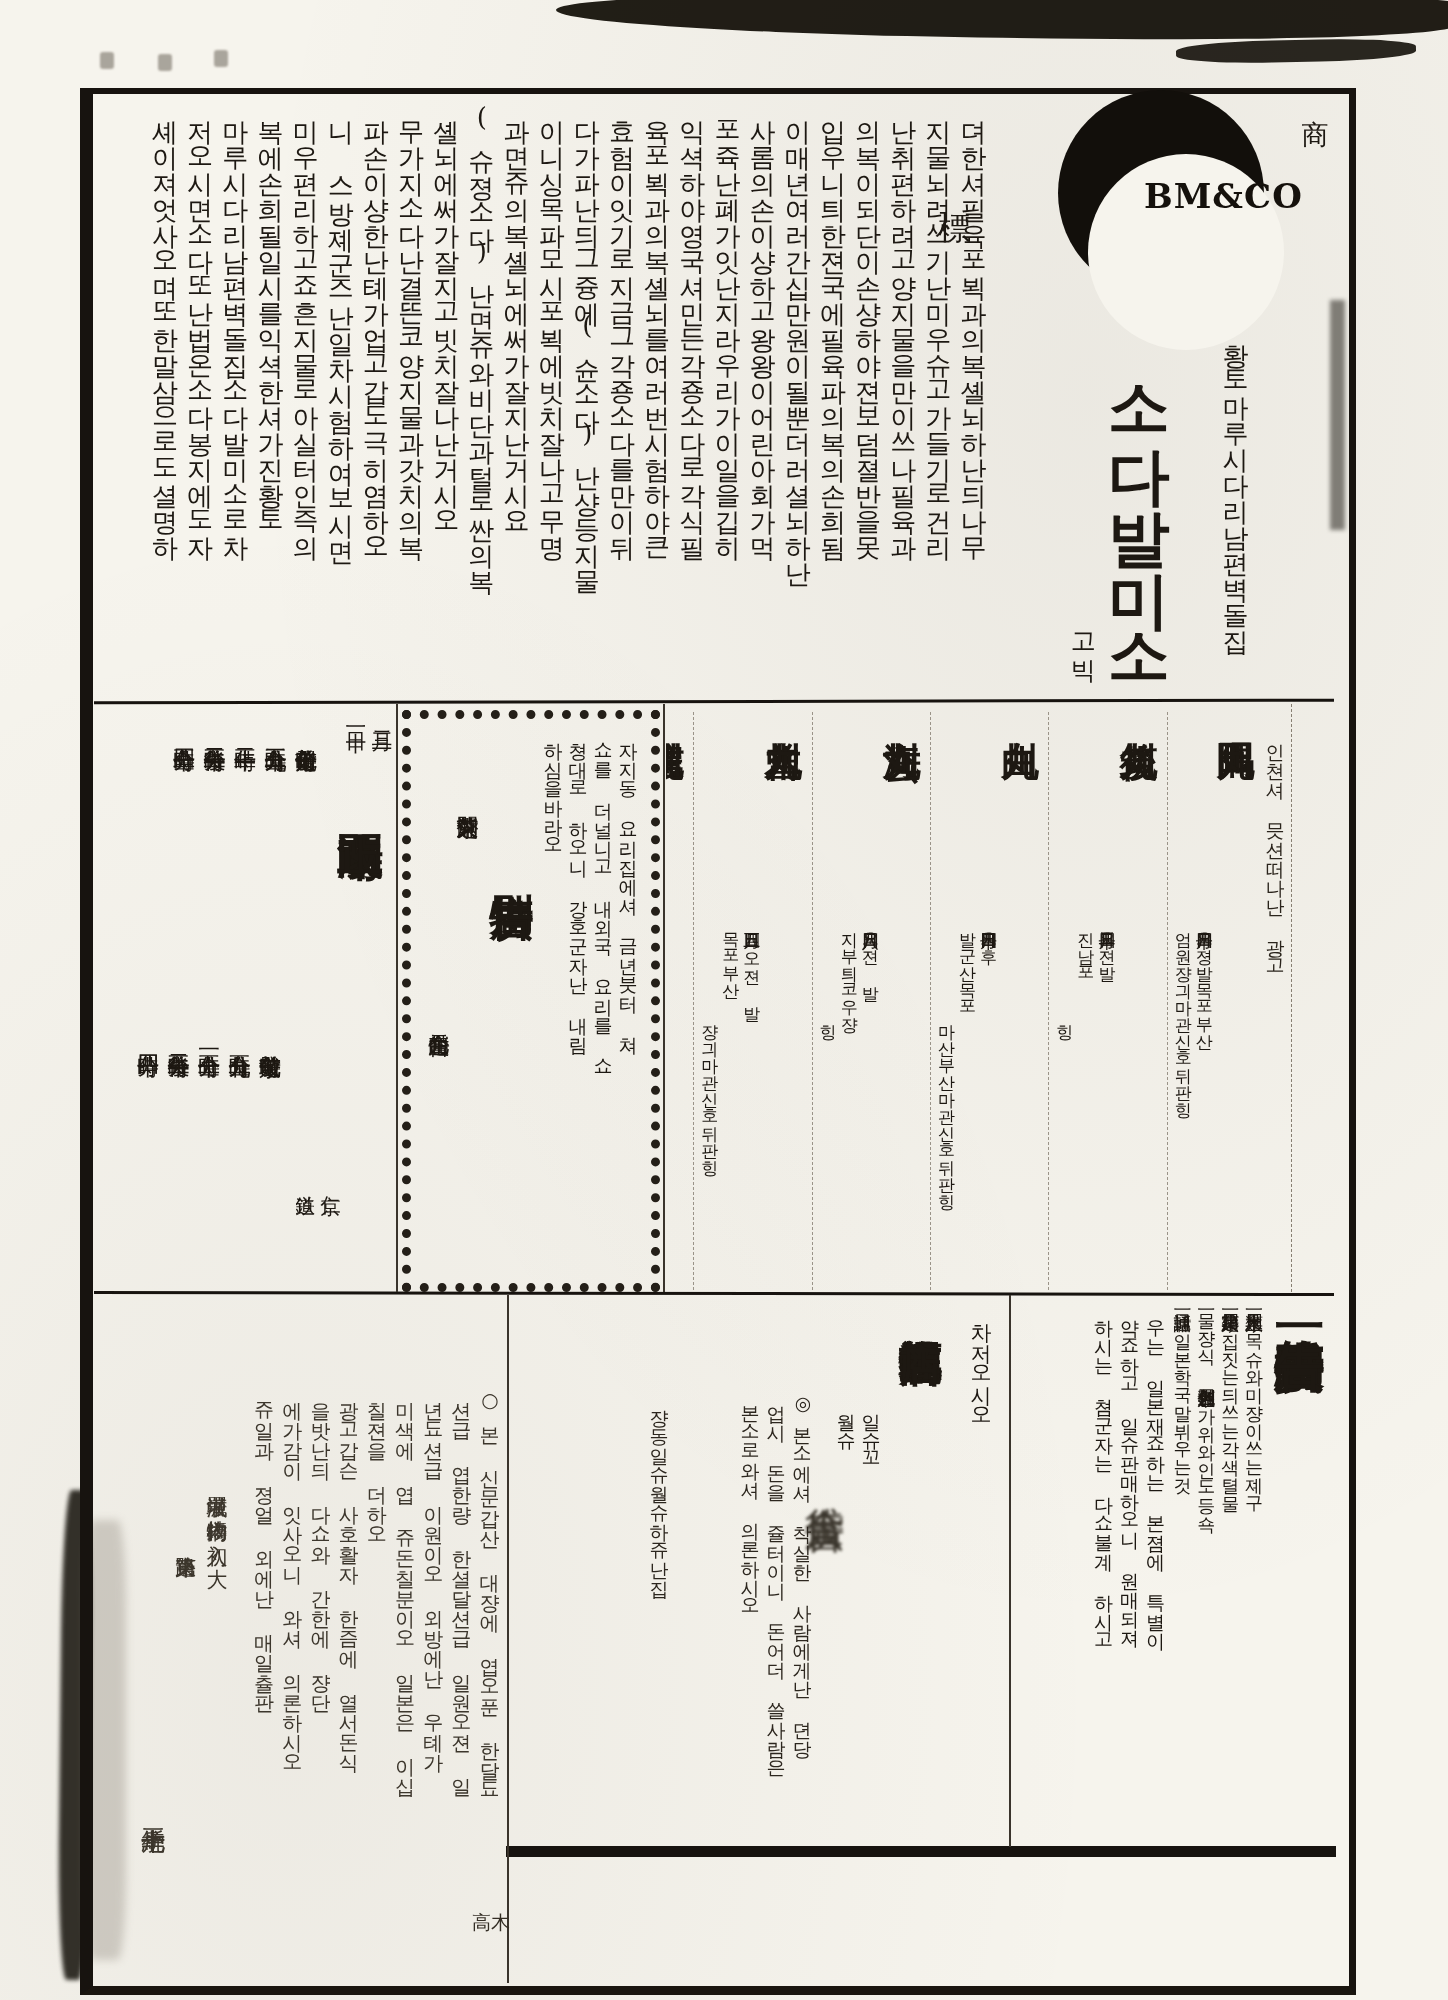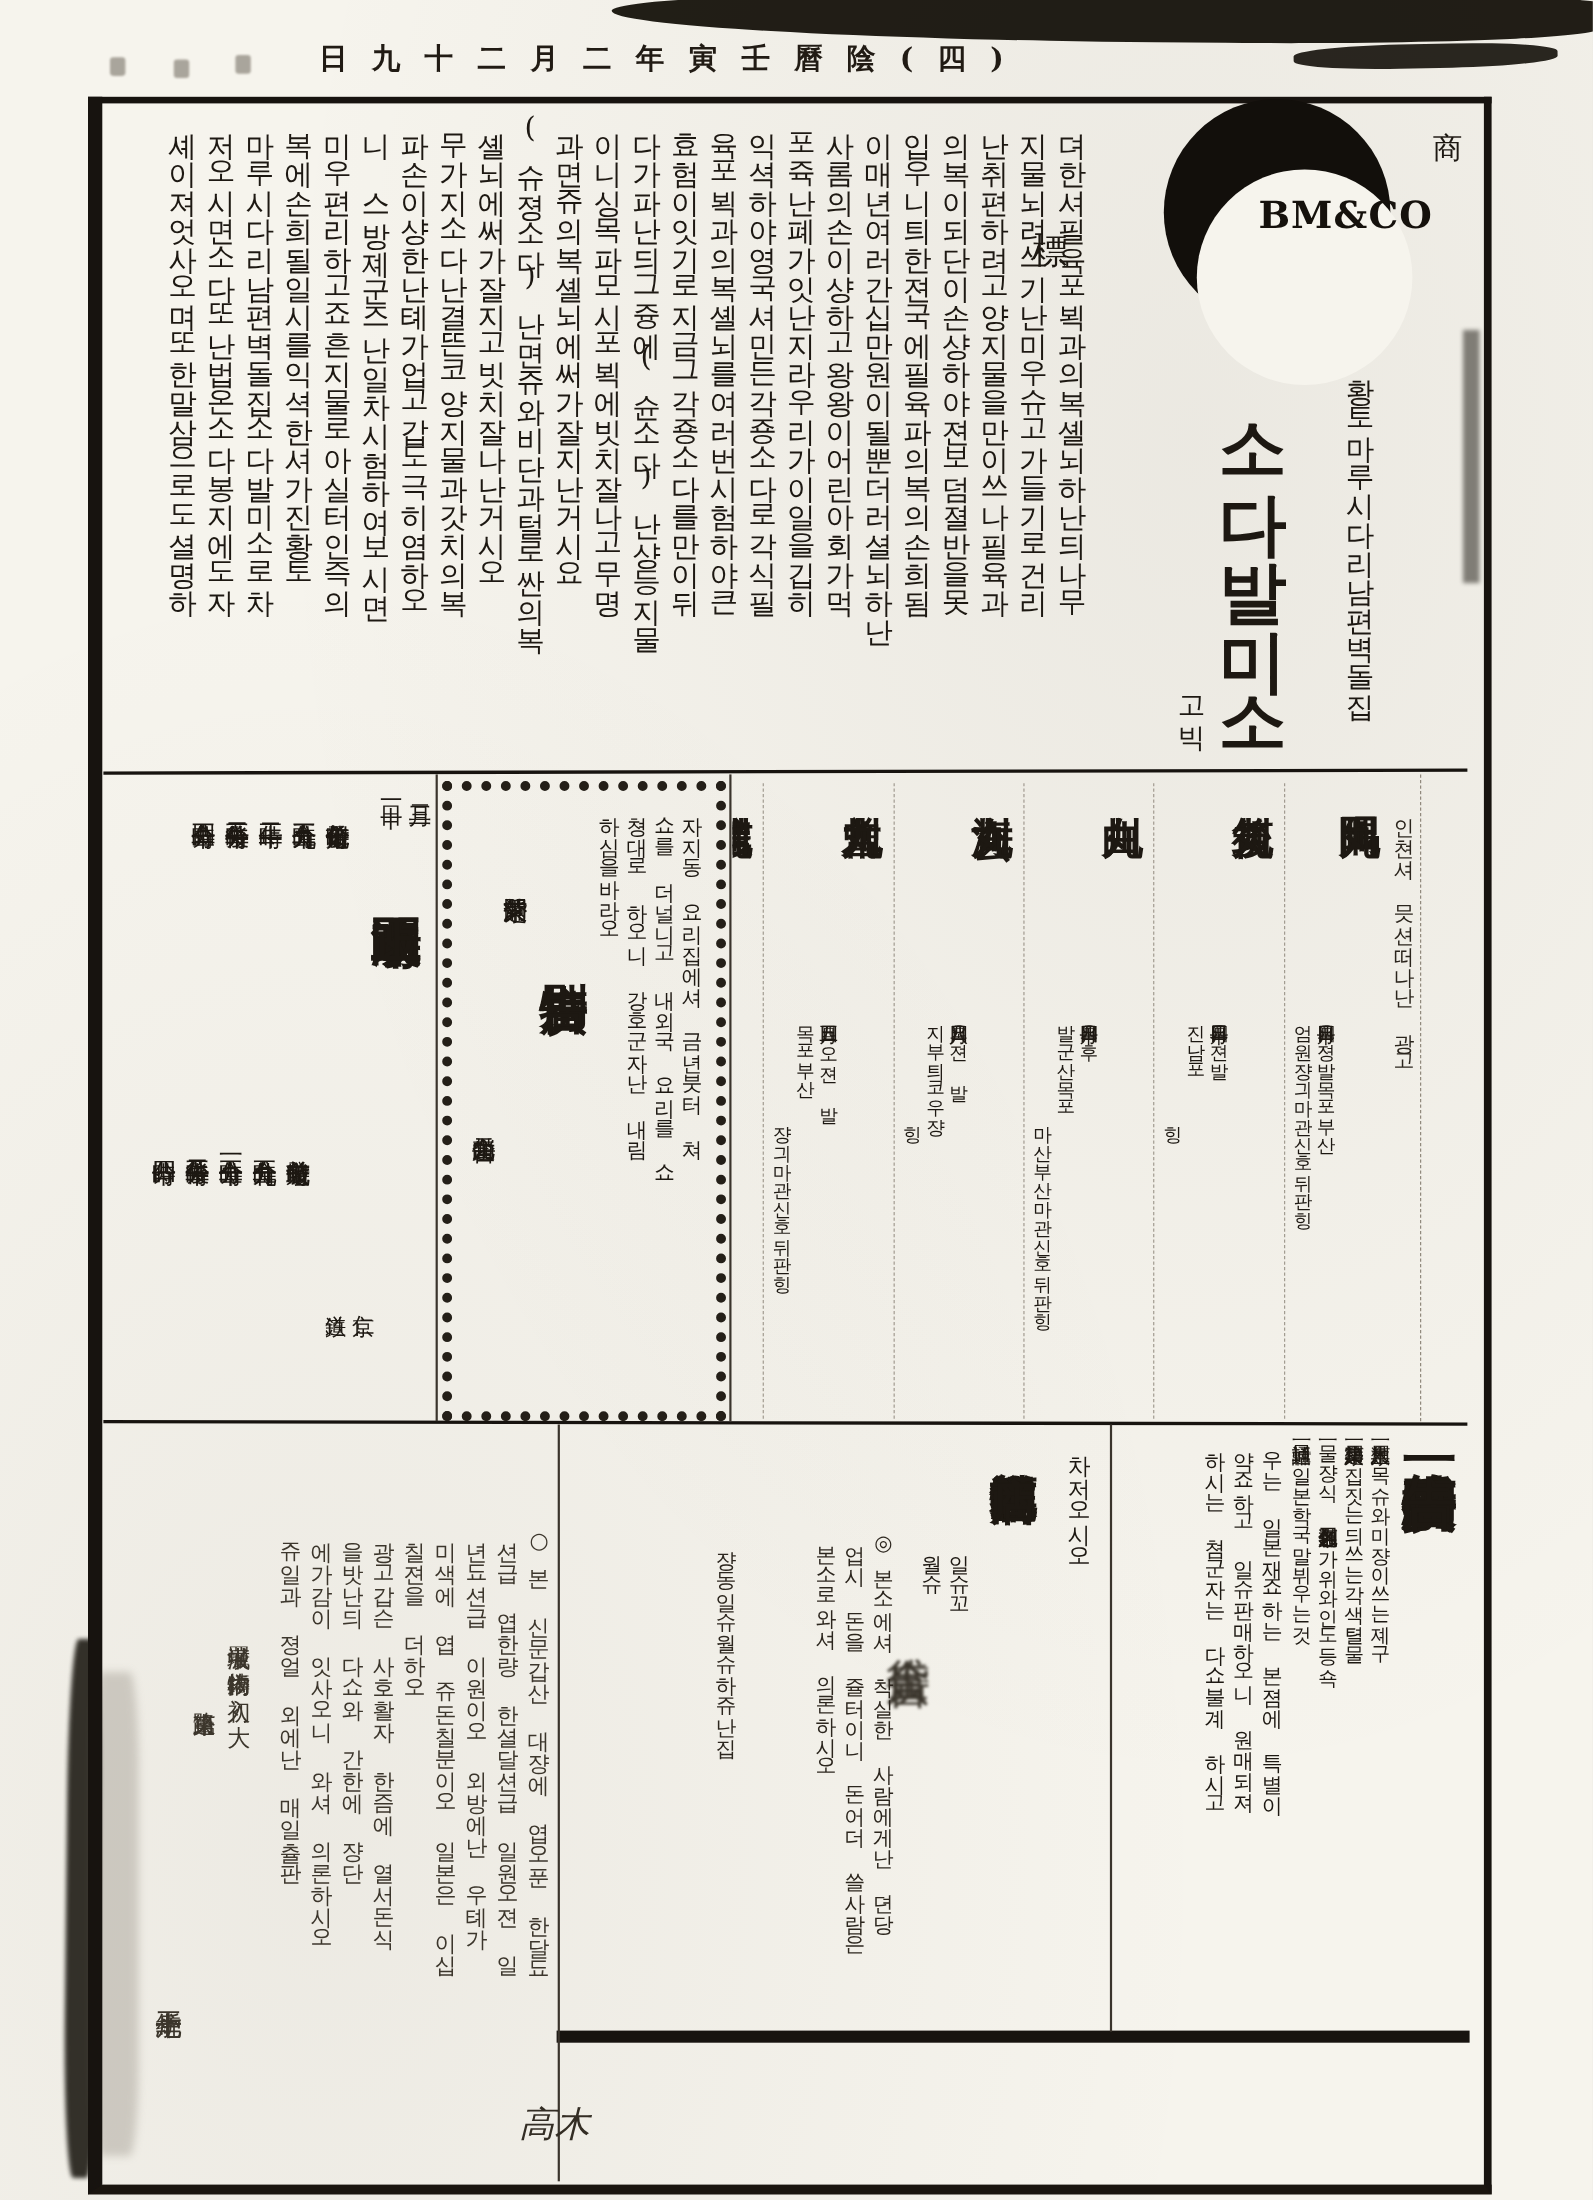--- a/index.html
+++ b/index.html
@@ -76,21 +76,21 @@
   .hw-close{left:960px;top:1308px;height:260px;font-size:21px;line-height:2.0;}
   
   .iron-title{left:898px;top:1306px;height:542px;font-size:43px;font-weight:bold;line-height:1.08;}
   
   .loan-labels{left:818px;top:1400px;width:68px;height:150px;}
   .loan-labels p{font-size:19px;margin:0 3px;}
   .loan-title{left:802px;top:1474px;height:190px;font-size:40px;color:#3a352c;filter:blur(1.6px);letter-spacing:2px;}
   .loan-body{left:688px;top:1392px;width:130px;height:470px;filter:blur(.3px);color:#2c261e;}
   .loan-body p{font-size:19px;margin:0 4px;}
   .loan-sign{left:640px;top:1396px;height:450px;font-size:19px;line-height:2.05;color:#2c261e;}
-  .loan-agent{left:472px;top:1910px;font-size:32px;color:#332d24;font-style:italic;}
+  .loan-agent{left:472px;top:1910px;font-size:19px;color:#332d24;}
   
   .paper-rates{left:232px;top:1388px;width:274px;height:600px;filter:blur(.35px);color:#3c362c;}
   .paper-rates p{font-size:20px;margin:0 5px;}
   .paper-addr{left:106px;top:1452px;width:130px;height:535px;filter:blur(.35px);color:#3c362c;}
   .paper-addr p{font-size:21px;margin:0 7px;}
   .paper-addr p:nth-child(1){padding-top:28px;}
   .paper-addr p:nth-child(2){padding-top:88px;}
   .paper-addr p:nth-child(3){padding-top:358px;font-size:24px;}
 </style>
 </head>
@@ -100,21 +100,20 @@
 
   <div class="smudge s-top"></div>
   <div class="smudge s-top2"></div>
   <div class="smudge s-left"></div>
   <div class="smudge s-ghost"></div>
   <div class="smudge s-right"></div>
   <div class="smudge s-dot" style="left:100px;top:52px;width:14px;height:17px;"></div>
   <div class="smudge s-dot" style="left:158px;top:54px;width:14px;height:17px;"></div>
   <div class="smudge s-dot" style="left:214px;top:50px;width:14px;height:17px;"></div>
 
-  <div class="masthead">日九十二月二年寅壬曆陰(四)</div>
 
   <div class="frame"></div>
 
   <div class="rule-h" style="left:94px;top:700px;width:1240px;height:3px;transform:rotate(-0.12deg);"></div>
   <div class="rule-h" style="left:94px;top:1292px;width:1240px;height:3px;transform:rotate(0.1deg);"></div>
   <div class="rule-h" style="left:506px;top:1846px;width:830px;height:11px;"></div>
   <div class="rule-v" style="left:396px;top:704px;width:2px;height:588px;"></div>
   <div class="rule-v" style="left:663px;top:704px;width:2px;height:588px;"></div>
   <div class="rule-v dash" style="left:1291px;top:704px;width:1px;height:588px;"></div>
   <div class="rule-v" style="left:507px;top:1295px;width:2px;height:688px;"></div>

